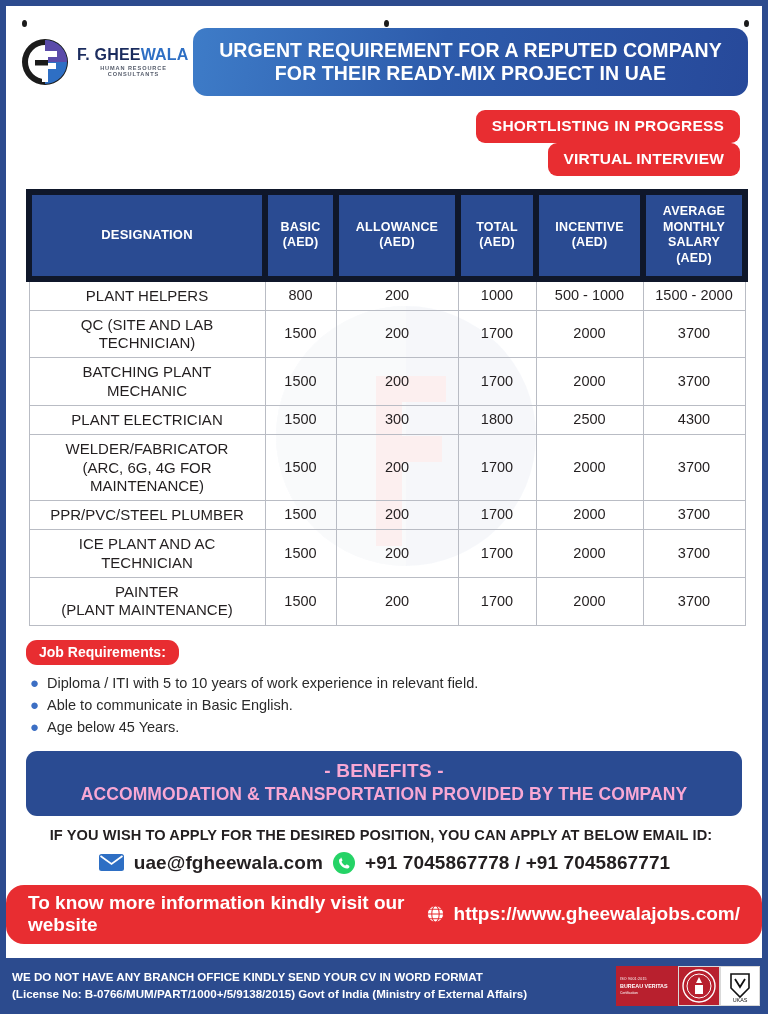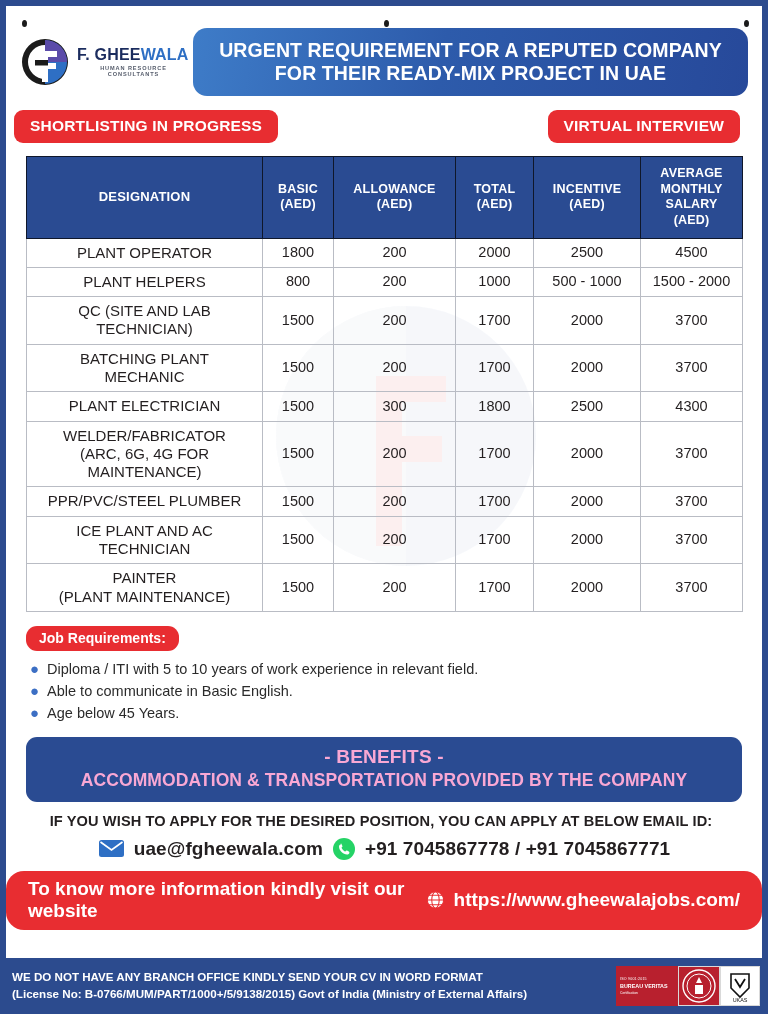--- a/index.html
+++ b/index.html
@@ -54,36 +54,37 @@
   .title-bar {
     flex: 1; border-radius: 14px; padding: 11px 12px;
     background: linear-gradient(100deg, #3e7cc8 0%, #2d5bab 45%, #27499a 100%);
     color: #fff; text-align: center; font-weight: bold;
     font-size: 19.5px; line-height: 1.18; letter-spacing: .1px;
   }
 
   
   .pill-row {
     display: flex; justify-content: space-between; align-items: flex-end;
-    padding: 14px 22px 0 8px;
+    padding: 14px 22px 0 30px;
+    flex-direction: column;
   }
   .pill {
     background: #e82d31; color: #fff; font-weight: bold;
     font-size: 15.5px; letter-spacing: .2px;
     padding: 7px 16px 8px 16px; border-radius: 9px;
   }
 
   
   .table-wrap { padding: 13px 20px 0 20px; position: relative; }
   table { width: 100%; border-collapse: collapse; table-layout: fixed; }
   thead th {
     background: #2a4b92; color: #fff; font-weight: bold;
     font-size: 12.5px; line-height: 1.25; text-align: center;
     padding: 9px 2px; vertical-align: middle; letter-spacing: .2px;
-    border: 1px solid #0f172a;
+    border: 6px solid #0f172a;
   }
   thead th.desig { font-size: 13px; }
   tbody td {
     border: 1px solid #b9bcc4; text-align: center;
     font-size: 14.5px; color: #231f20; padding: 5px 3px;
     line-height: 1.22; vertical-align: middle; background: transparent;
   }
   tbody td.desig { font-size: 15px; }
   col.c-desig { width: 236px; }
   col.c-basic { width: 71px; }
@@ -232,30 +233,20 @@
               <div>AVERAGE</div>
               <div>MONTHLY</div>
               <div>SALARY</div>
               <div>(AED)</div>
             </th>
           </tr>
         </thead>
         <tbody id="salary-body">
             <tr>
               <td class="desig">
-                <div>PLANT OPERATOR</div>
-              </td>
-              <td>1800</td>
-              <td>200</td>
-              <td>2000</td>
-              <td>2500</td>
-              <td>4500</td>
-            </tr>
-            <tr>
-              <td class="desig">
                 <div>PLANT HELPERS</div>
               </td>
               <td>800</td>
               <td>200</td>
               <td>1000</td>
               <td>500 - 1000</td>
               <td>1500 - 2000</td>
             </tr>
             <tr>
               <td class="desig">

